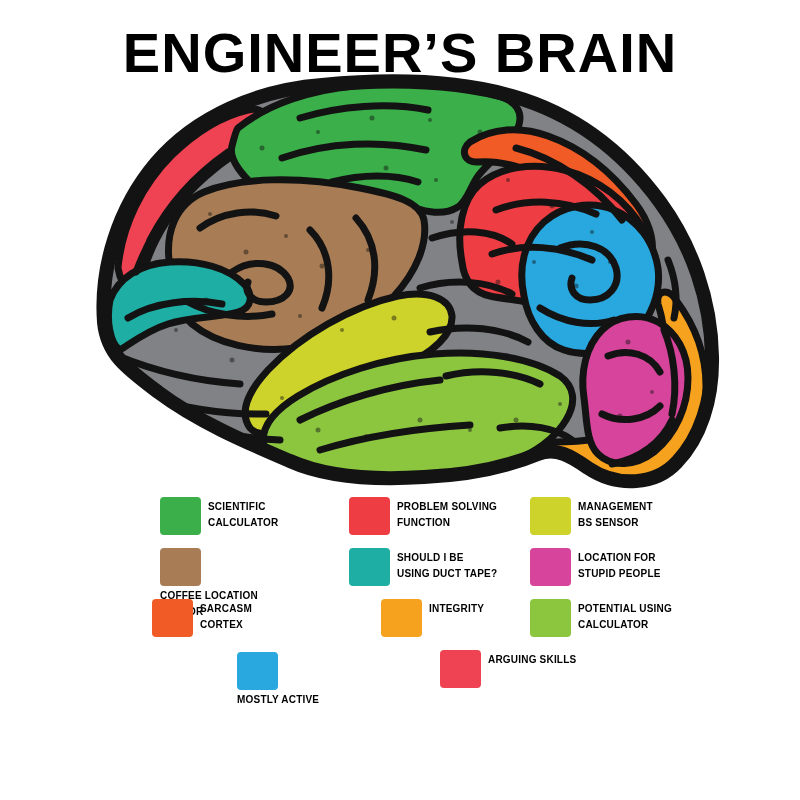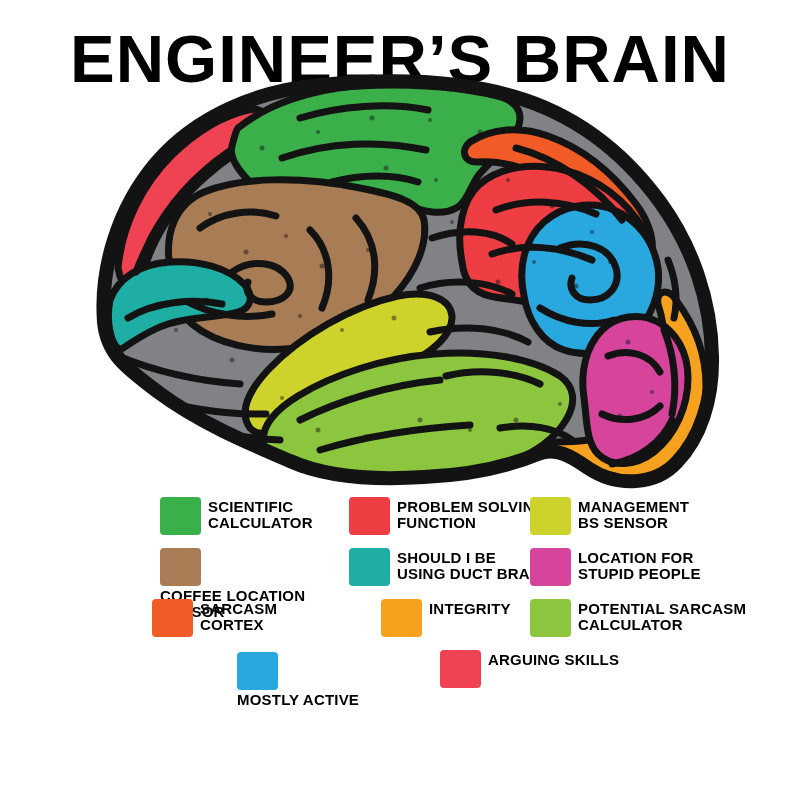--- a/index.html
+++ b/index.html
@@ -10,21 +10,21 @@
     position: relative;
     overflow: hidden;
   }
   .canvas { position: absolute; inset: 0; width: 800px; height: 800px; }
 
   .title {
     position: absolute;
     left: 0; top: 20px; width: 800px;
     margin: 0;
     text-align: center;
-    font-size: 67px;
+    font-size: 56px;
     font-weight: bold;
     letter-spacing: 1px;
     color: #000000;
     white-space: nowrap;
   }
 
   .brain-svg {
     position: absolute;
     left: 0; top: 0;
     width: 800px; height: 560px;
@@ -37,21 +37,21 @@
     display: flex;
     align-items: flex-start;
   }
   .swatch {
     flex: 0 0 auto;
     width: 41px; height: 38px;
     border-radius: 4px;
     margin-right: 7px;
   }
   .legend-label {
-    font-size: 15px;
+    font-size: 10px;
     font-weight: bold;
     line-height: 16px;
     color: #000000;
     white-space: pre-line;
     padding-top: 2px;
     letter-spacing: 0.2px;
   }
 </style>
 </head>
 <body>
@@ -193,21 +193,21 @@
 
     <div class="legend-item" style="left:160px; top:548px;flex-direction:column;">
       <span class="swatch" style="background-color: rgb(168, 125, 85);"></span>
       <span class="legend-label">COFFEE LOCATION
 SENSOR</span>
     </div>
 
     <div class="legend-item" style="left:349px; top:548px;">
       <span class="swatch" style="background-color: rgb(30, 174, 163);"></span>
       <span class="legend-label">SHOULD I BE
-USING DUCT BRAIN?</span>
+USING DUCT TAPE?</span>
     </div>
 
     <div class="legend-item" style="left:530px; top:548px;">
       <span class="swatch" style="background-color: rgb(214, 68, 156);"></span>
       <span class="legend-label">LOCATION FOR
 STUPID PEOPLE</span>
     </div>
 
     <div class="legend-item" style="left:152px; top:599px;">
       <span class="swatch" style="background-color: rgb(241, 91, 37);"></span>
@@ -215,21 +215,21 @@
 CORTEX</span>
     </div>
 
     <div class="legend-item" style="left:349px; top:599px;padding-left:32px;">
       <span class="swatch" style="background-color: rgb(247, 162, 30);"></span>
       <span class="legend-label">INTEGRITY</span>
     </div>
 
     <div class="legend-item" style="left:530px; top:599px;">
       <span class="swatch" style="background-color: rgb(140, 198, 63);"></span>
-      <span class="legend-label">POTENTIAL SARCASM
+      <span class="legend-label">POTENTIAL USING
 CALCULATOR</span>
     </div>
 
     <div class="legend-item" style="left:237px; top:652px;flex-direction:column;">
       <span class="swatch" style="background-color: rgb(41, 168, 224);"></span>
       <span class="legend-label">MOSTLY ACTIVE</span>
     </div>
 
     <div class="legend-item" style="left:440px; top:650px;">
       <span class="swatch" style="background-color: rgb(239, 67, 83);"></span>

